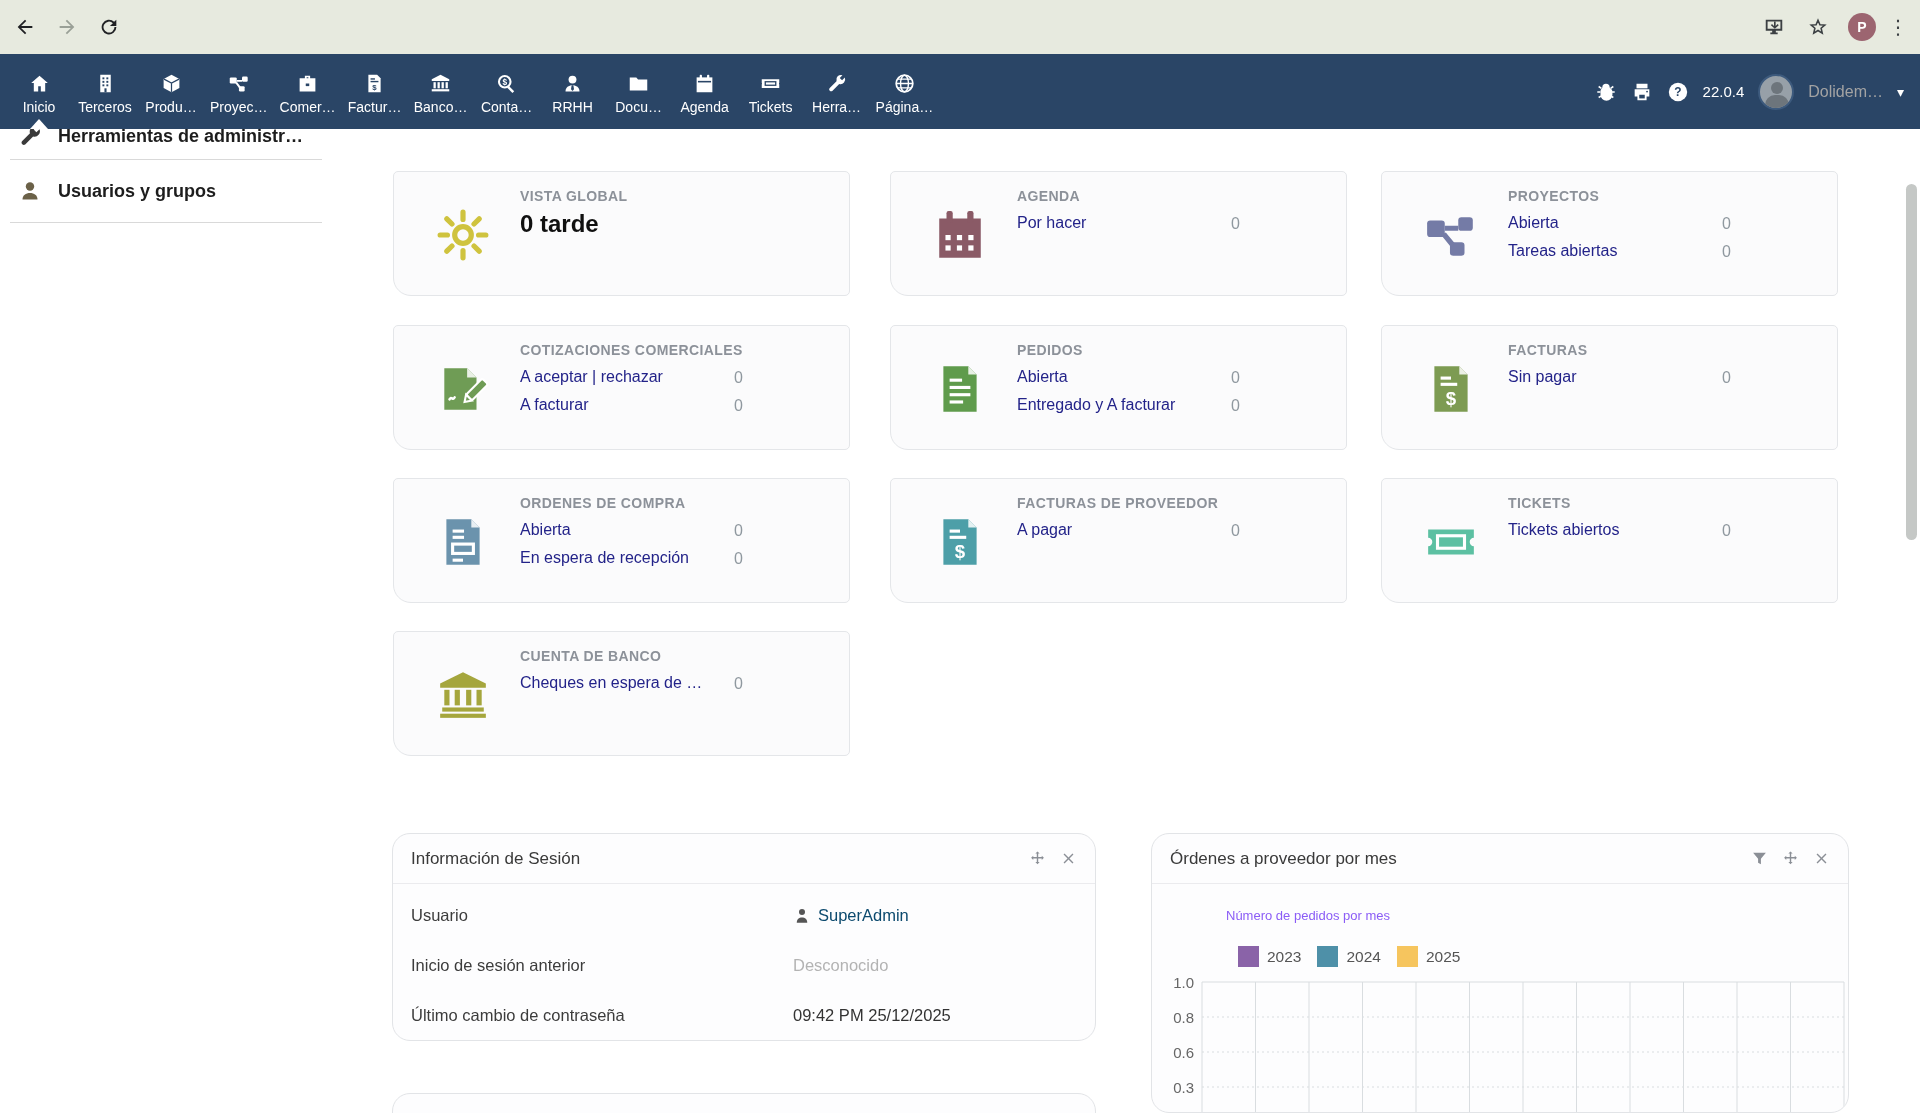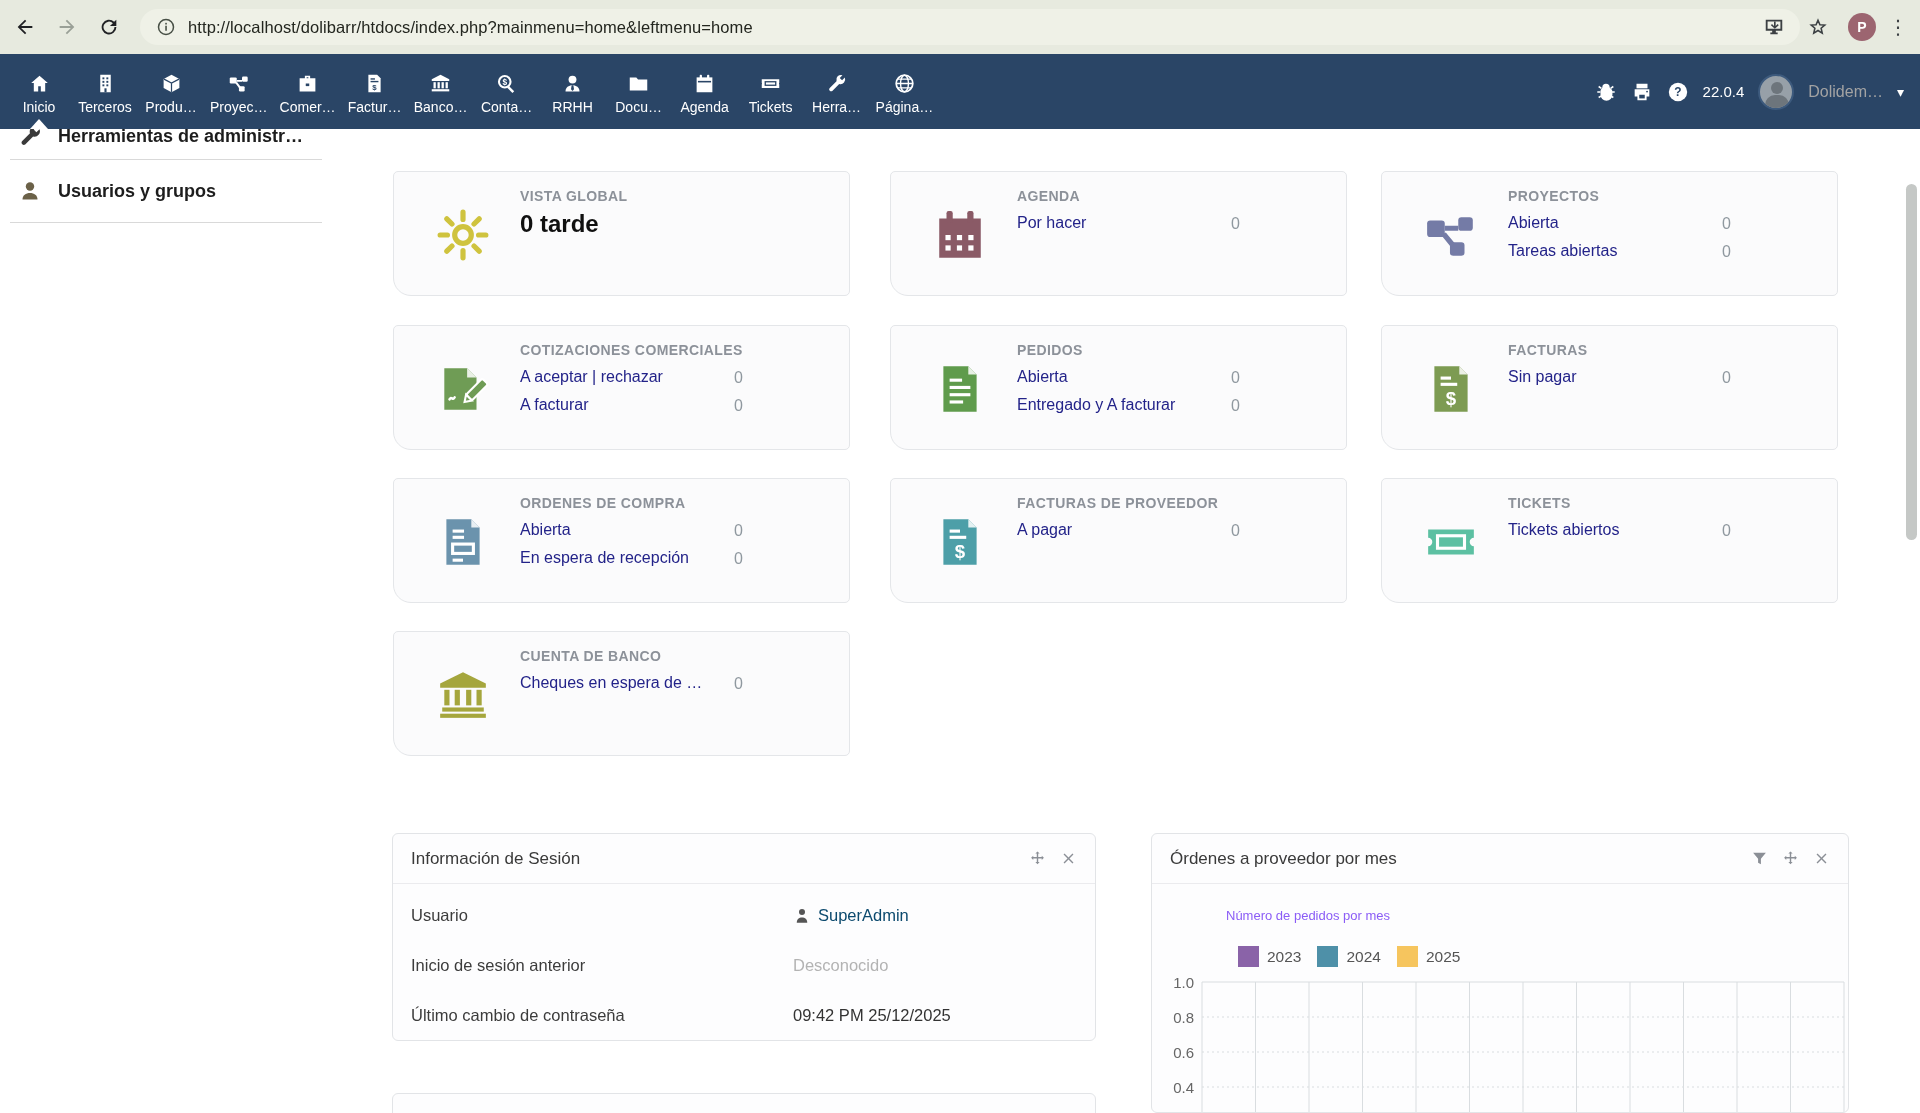--- a/index.html
+++ b/index.html
@@ -59,21 +59,21 @@
   .card .w-icon { position:absolute; left:42px; top:36px; width:54px; height:54px; }
   .card .w-title { position:absolute; left:126px; top:16px; font-size:14px; font-weight:bold;
     color:#8c9199; letter-spacing:.4px; }
   .card .w-big { position:absolute; left:126px; top:38px; font-size:24px; font-weight:bold; color:#101010; }
   .card .w-row1 { top:42px; } .card .w-row2 { top:70px; }
   .w-row { position:absolute; left:126px; width:300px; height:24px; }
   .w-link { font-size:16px; color:#232389; cursor:pointer; text-decoration:none; }
   .w-val { position:absolute; left:214px; top:1px; font-size:16px; color:#8f989f; }
 
   
-  .panel { position:absolute; background:#fdfdfe; border:1px solid #e2e4e7; border-radius:6px; }
+  .panel { position:absolute; background:#fdfdfe; border:1px solid #e2e4e7; border-radius:18px; }
   .panel-head { height:50px; border-bottom:1px solid #ebebee; display:flex; align-items:center; padding:0 18px; }
   .panel-title { font-size:17px; color:#3a3a3a; flex:1; }
   .p-ic { margin-left:14px; cursor:pointer; }
   .p-ic svg { width:17px; height:17px; fill:#8b8f96; display:block; }
   .sess-row { position:absolute; left:0; width:100%; height:42px; }
   .sess-label { position:absolute; left:18px; top:10px; font-size:16.5px; color:#3c3c3c; }
   .sess-val { position:absolute; left:400px; top:10px; font-size:16.5px; color:#333; display:flex; align-items:center; gap:7px; }
   .sess-val.link { color:#0c4a6e; cursor:pointer; }
   .sess-val.muted { color:#b3b3b3; }
   .sess-val svg { width:18px; height:18px; fill:#555; }
@@ -105,28 +105,20 @@
     <div class="nav-ic">
       <svg viewBox="0 0 24 24">
           <path d="M4 11h12.2l-5.6-5.6L12 4l8 8-8 8-1.4-1.4 5.6-5.6H4z" fill="#9aa097"></path>
         </svg>
     </div>
     <div class="nav-ic">
       <svg viewBox="0 0 24 24">
           <path d="M17.6 6.4A8 8 0 1 0 20 12h-2a6 6 0 1 1-1.8-4.2L13 11h7V4z" fill="#202124"></path>
         </svg>
     </div>
-    <div class="omnibox">
-      <svg class="info-ic" viewBox="0 0 24 24">
-        <circle cx="12" cy="12" r="9" fill="none" stroke="#474f45" stroke-width="1.8"></circle>
-        <rect x="11.1" y="10.5" width="1.9" height="6" fill="#474f45"></rect>
-        <rect x="11.1" y="7" width="1.9" height="2" fill="#474f45"></rect>
-      </svg>
-      <span class="url-text">http://localhost/dolibarr/htdocs/index.php?mainmenu=home&amp;leftmenu=home</span>
-    </div>
     <div class="chrome-right">
       <div class="nav-ic">
         <svg viewBox="0 0 24 24">
             <path d="M3 4h18v12h-7v2h2v2H8v-2h2v-2H3zm2 2v8h14V6z" fill="#3c4043"></path>
             <path d="M12 6v5l-2.2-2.2-1.2 1.2L12.9 14l4.3-4-1.2-1.2L13.8 11V6z" fill="#3c4043"></path>
           </svg>
       </div>
       <div class="nav-ic">
         <svg viewBox="0 0 24 24">
             <path d="M12 4.6l2.1 4.9 5.3.4-4 3.5 1.2 5.2L12 15.8l-4.6 2.8 1.2-5.2-4-3.5 5.3-.4z" fill="none" stroke="#3c4043" stroke-width="1.7"></path>
@@ -584,21 +576,21 @@
         </span>
       <span class="leg-item">
           <span class="leg-sq" style="background:#f6c55e;"></span>
         <span class="leg-txt">2025</span>
         </span>
     </div>
 
     <span class="ytick" style="left:6px; top:140px;">1.0</span>
     <span class="ytick" style="left:6px; top:175px;">0.8</span>
     <span class="ytick" style="left:6px; top:210px;">0.6</span>
-    <span class="ytick" style="left:6px; top:245px;">0.4</span>
+    <span class="ytick" style="left:6px; top:245px;">0.3</span>
 
     <svg class="grid-svg" width="698" height="280">
       <g stroke="#d9dde0" stroke-width="1">
         <line x1="50" y1="148" x2="692" y2="148"></line>
         <line x1="50" y1="183" x2="692" y2="183" stroke-dasharray="2,3"></line>
         <line x1="50" y1="218" x2="692" y2="218" stroke-dasharray="2,3"></line>
         <line x1="50" y1="253" x2="692" y2="253" stroke-dasharray="2,3"></line>
         <line x1="50" y1="148" x2="50" y2="280"></line>
         <line x1="103.5" y1="148" x2="103.5" y2="280"></line>
         <line x1="157" y1="148" x2="157" y2="280"></line>

